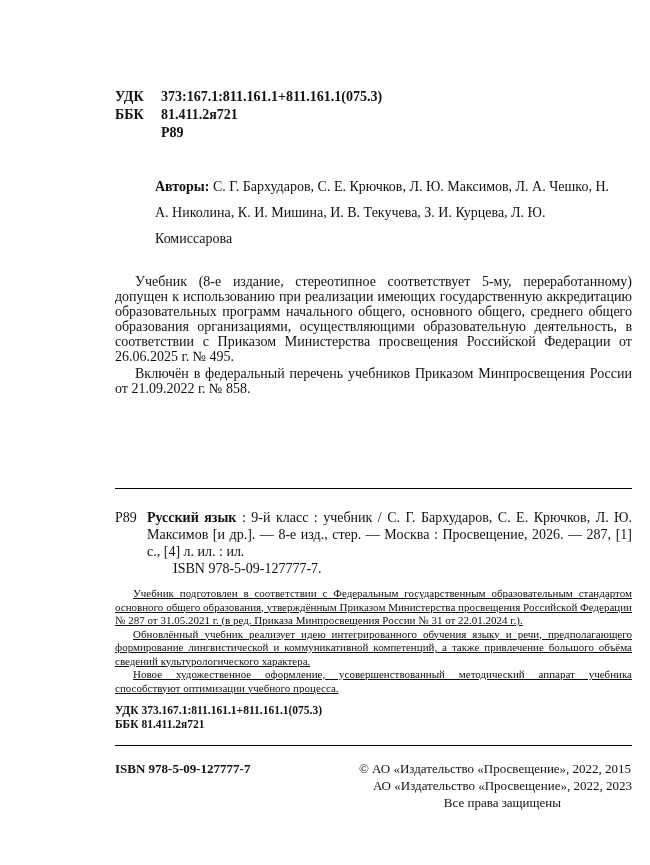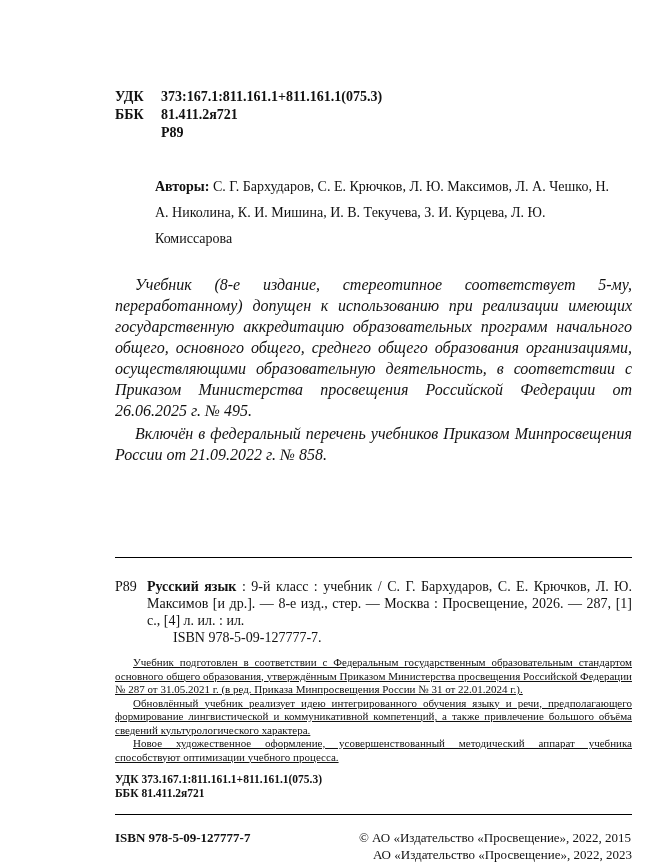--- a/index.html
+++ b/index.html
@@ -34,24 +34,23 @@
   .authors {
     margin: 32px 0 0 40px;
     font-size: 14px;
     line-height: 26px;
     max-width: 470px;
   }
   .authors b { font-weight: bold; }
   
   .main-text {
     margin-top: 22px;
-    font-size: 16px;
-    line-height: 21px;
+    font-size: 14px;
+    line-height: 15px;
     text-align: justify;
-    font-style: italic;
   }
   .main-text p {
     margin: 0;
     text-indent: 20px;
   }
   .main-text p + p { margin-top: 2px; }
   
   .rule {
     border: none;
     border-top: 1px solid #000;

